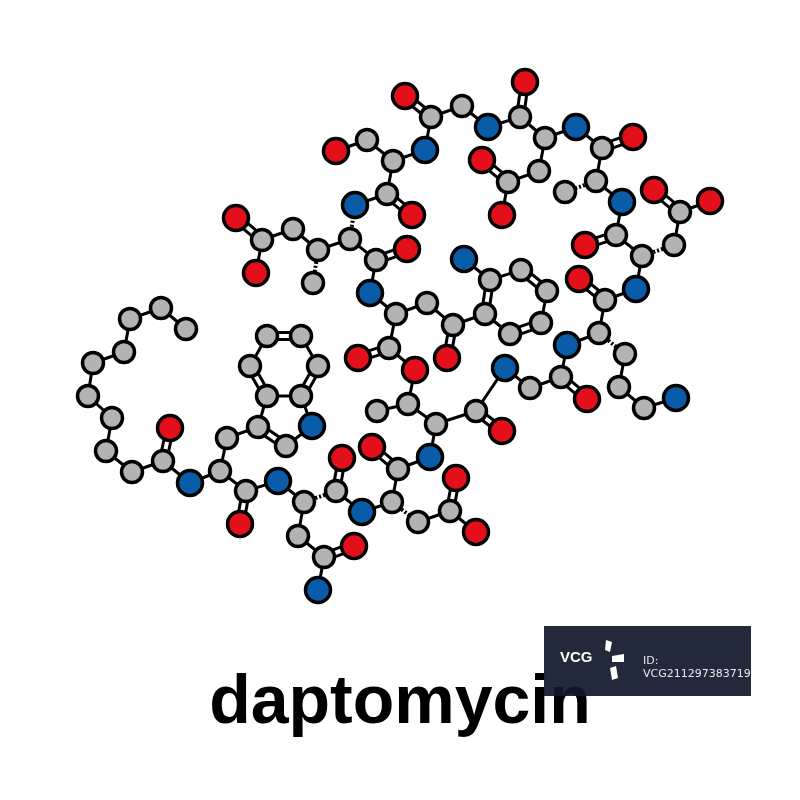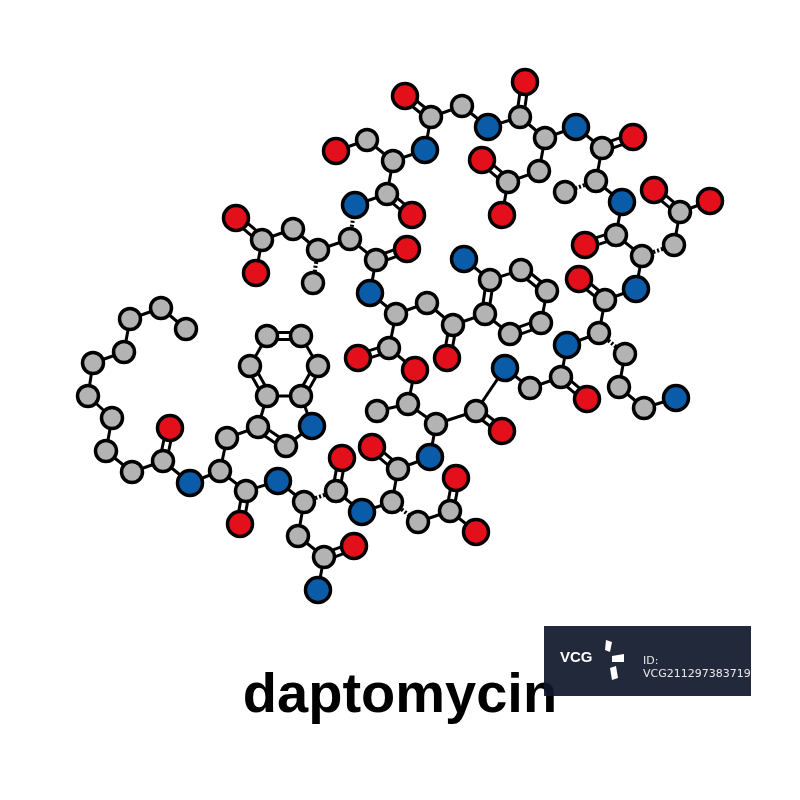--- a/index.html
+++ b/index.html
@@ -1,18 +1,18 @@
 <!DOCTYPE html>
 <html><head>
 <meta charset="utf-8">
 <style>
   html, body { margin: 0; padding: 0; background: #ffffff; }
   body { width: 800px; height: 800px; position: relative; overflow: hidden; font-family: "Liberation Sans", sans-serif; }
   #molecule { position: absolute; left: 0; top: 0; width: 800px; height: 800px; }
-  .title { position: absolute; left: 0; width: 800px; top: 660px; text-align: center; font-family: "Liberation Sans", sans-serif; font-weight: bold; font-size: 56px; color: #000; letter-spacing: 0px; }
+  .title { position: absolute; left: 0; width: 800px; top: 660px; text-align: center; font-family: "Liberation Sans", sans-serif; font-weight: bold; font-size: 68px; color: #000; letter-spacing: 0px; }
   .watermark { position: absolute; left: 544px; top: 626px; width: 207px; height: 70px; background: #0f172a; opacity: 0.92; }
   .wm-logo { position: absolute; left: 16px; top: 22px; color: #fff; font-weight: bold; font-size: 15px; font-family: "Liberation Sans", sans-serif; }
   .wm-burst { position: absolute; left: 58px; top: 12px; width: 22px; height: 44px; }
   .wm-id { position: absolute; left: 80px; top: 28px; color: #e8e8e8; font-size: 11px; font-family: "DejaVu Sans", sans-serif; margin-left: 19px; }
 </style>
 </head>
 <body>
 
 <svg id="molecule" viewBox="0 0 800 800" xmlns="http://www.w3.org/2000/svg">
   <g id="bonds">

